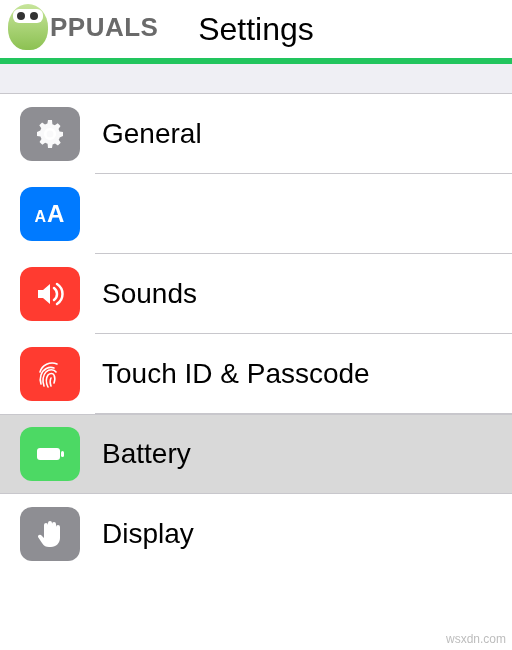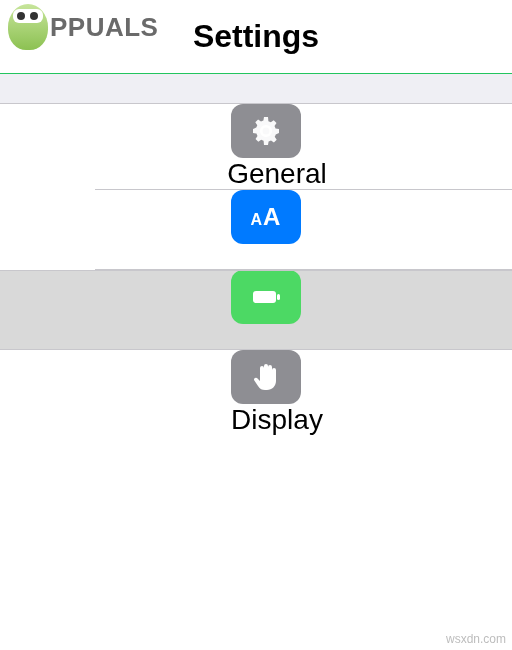--- a/index.html
+++ b/index.html
@@ -5,22 +5,22 @@
     * { box-sizing: border-box; margin: 0; padding: 0; }
     body {
       font-family: -apple-system, "Helvetica Neue", Helvetica, Arial, sans-serif;
       background: #fff;
       width: 512px;
       height: 650px;
       position: relative;
       overflow: hidden;
     }
     .header {
-      height: 74px;
-      border-bottom: 1px solid #22c55e;
+      height: 64px;
+      border-bottom: 6px solid #22c55e;
       display: flex;
       align-items: center;
       position: relative;
     }
     .logo {
       position: absolute;
       left: 8px;
       top: 4px;
       display: flex;
       align-items: center;
@@ -41,44 +41,43 @@
       content:"";position:absolute;top:5px;left:5px;width:30px;height:14px;
       background:#fff;border-radius:6px;
     }
     .logo .madot::after{
       content:"";position:absolute;top:8px;left:9px;width:8px;height:8px;
       background:#333;border-radius:50%;box-shadow:13px 0 0 #333;
     }
     .title {
       margin: 0 auto;
       font-size: 32px;
-      font-weight: 700;
+      font-weight: 400;
       color: #000;
     }
     .spacer { height: 30px; background:#efeff4; border-bottom:1px solid #c8c7cc;}
     .list { }
     .row {
       display:flex;
       align-items:center;
       min-height: 80px;
       padding-left: 20px;
       background:#fff;
       position:relative;
-      flex-direction:column;
     }
     .row.selected { background:#d9d9d9; }
     .row .sep{
       position:absolute;left:95px;right:0;bottom:0;height:1px;background:#c8c7cc;
     }
     .row.selected .sep{left:0;}
     .row.top-sep::before{
       content:"";position:absolute;left:0;right:0;top:0;height:1px;background:#c8c7cc;
     }
     .iconbox{
-      width:70px;height:54px;border-radius:12px;
+      width:60px;height:54px;border-radius:12px;
       display:flex;align-items:center;justify-content:center;
       flex-shrink:0;
     }
     .label{
       font-size:28px;
       color:#000;
       padding-left:22px;
       font-weight:400;
     }
     .watermark{
@@ -122,29 +121,54 @@
   </div>
 
   <div class="row">
     <div class="iconbox bg-blue">
       <span class="aa"><span class="small">A</span>A</span>
     </div>
     <div class="sep"></div>
   </div>
 
 
+  <div class="row">
+    <div class="iconbox bg-red">
+      <svg viewBox="0 0 36 36" fill="#fff">
+          <path d="M6 14v8h5l7 6V8l-7 6H6z"></path>
+          <path d="M22 12c2 1.5 3 3.5 3 6s-1 4.5-3 6" stroke="#fff" stroke-width="2.5" fill="none" stroke-linecap="round"></path>
+          <path d="M25 8c3.5 2.3 5.5 5.8 5.5 10s-2 7.7-5.5 10" stroke="#fff" stroke-width="2.5" fill="none" stroke-linecap="round"></path>
+        </svg>
+    </div>
+    <div class="label">Sounds</div>
+    <div class="sep"></div>
+  </div>
 
+  <div class="row">
+    <div class="iconbox bg-red">
+      <svg viewBox="0 0 36 36" fill="none" stroke="#fff" stroke-width="1.6" stroke-linecap="round">
+          <path d="M9 28c-1-3-1-6 0-9 2-6 8-9 13-7"></path>
+          <path d="M12 30c-2-5-1-11 2-14 3-3 8-3 10 0"></path>
+          <path d="M16 31c-2-4-2-9 0-12 2-2 5-2 6 0 1 2 1 5 0 8"></path>
+          <path d="M19 30c-1-3-1-6 0-8"></path>
+          <path d="M8 16c2-7 10-11 17-8"></path>
+        </svg>
+    </div>
+    <div class="label">Touch ID &amp; Passcode</div>
+    <div class="sep"></div>
+  </div>
 
   <div class="row selected top-sep">
     <div class="iconbox bg-green">
       <svg viewBox="0 0 36 36">
           <rect x="5" y="12" width="23" height="12" rx="3" fill="#fff"></rect>
           <rect x="29" y="15" width="3" height="6" rx="1.5" fill="#fff"></rect>
         </svg>
     </div>
+    <div class="label">Battery</div>
     <div class="sep"></div>
   </div>
 
   <div class="row">
     <div class="iconbox bg-gray">
       <svg viewBox="0 0 36 36" fill="#fff">
           <path d="M12 18V9a2 2 0 0 1 4 0v8-10a2 2 0 0 1 4 0v10-9a2 2 0 0 1 4 0v9-6a2 2 0 0 1 4 0v11c0 5-4 9-9 9h-2c-3 0-5-1-7-4l-4-6a2 2 0 0 1 3-2l3 3z"></path>
         </svg>
     </div>
     <div class="label">Display</div>

